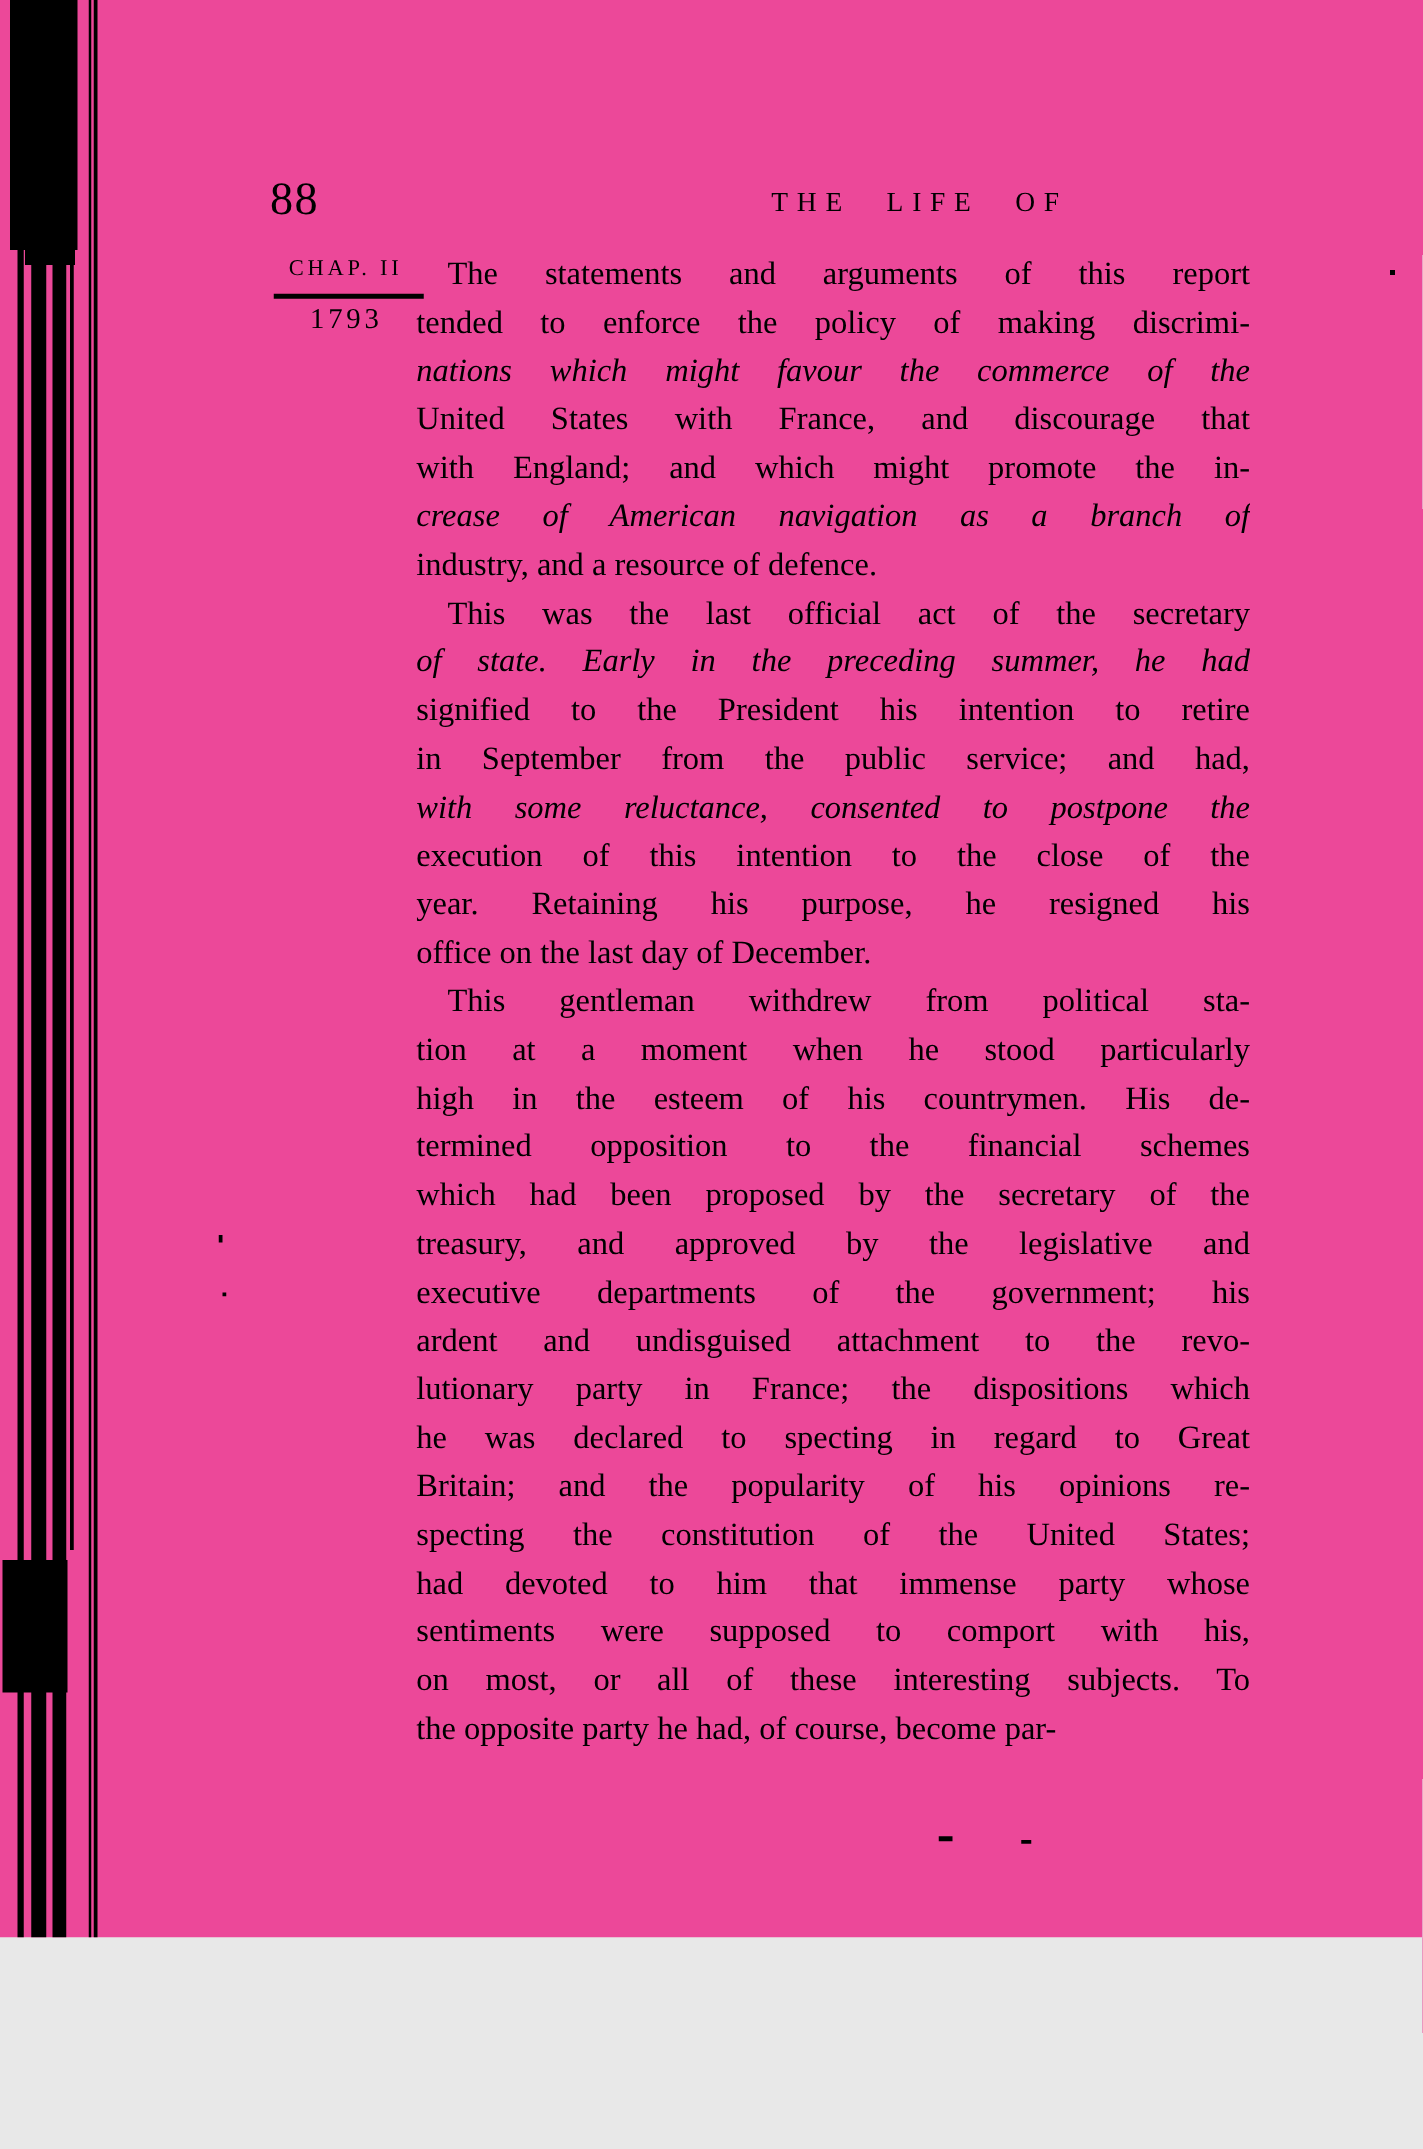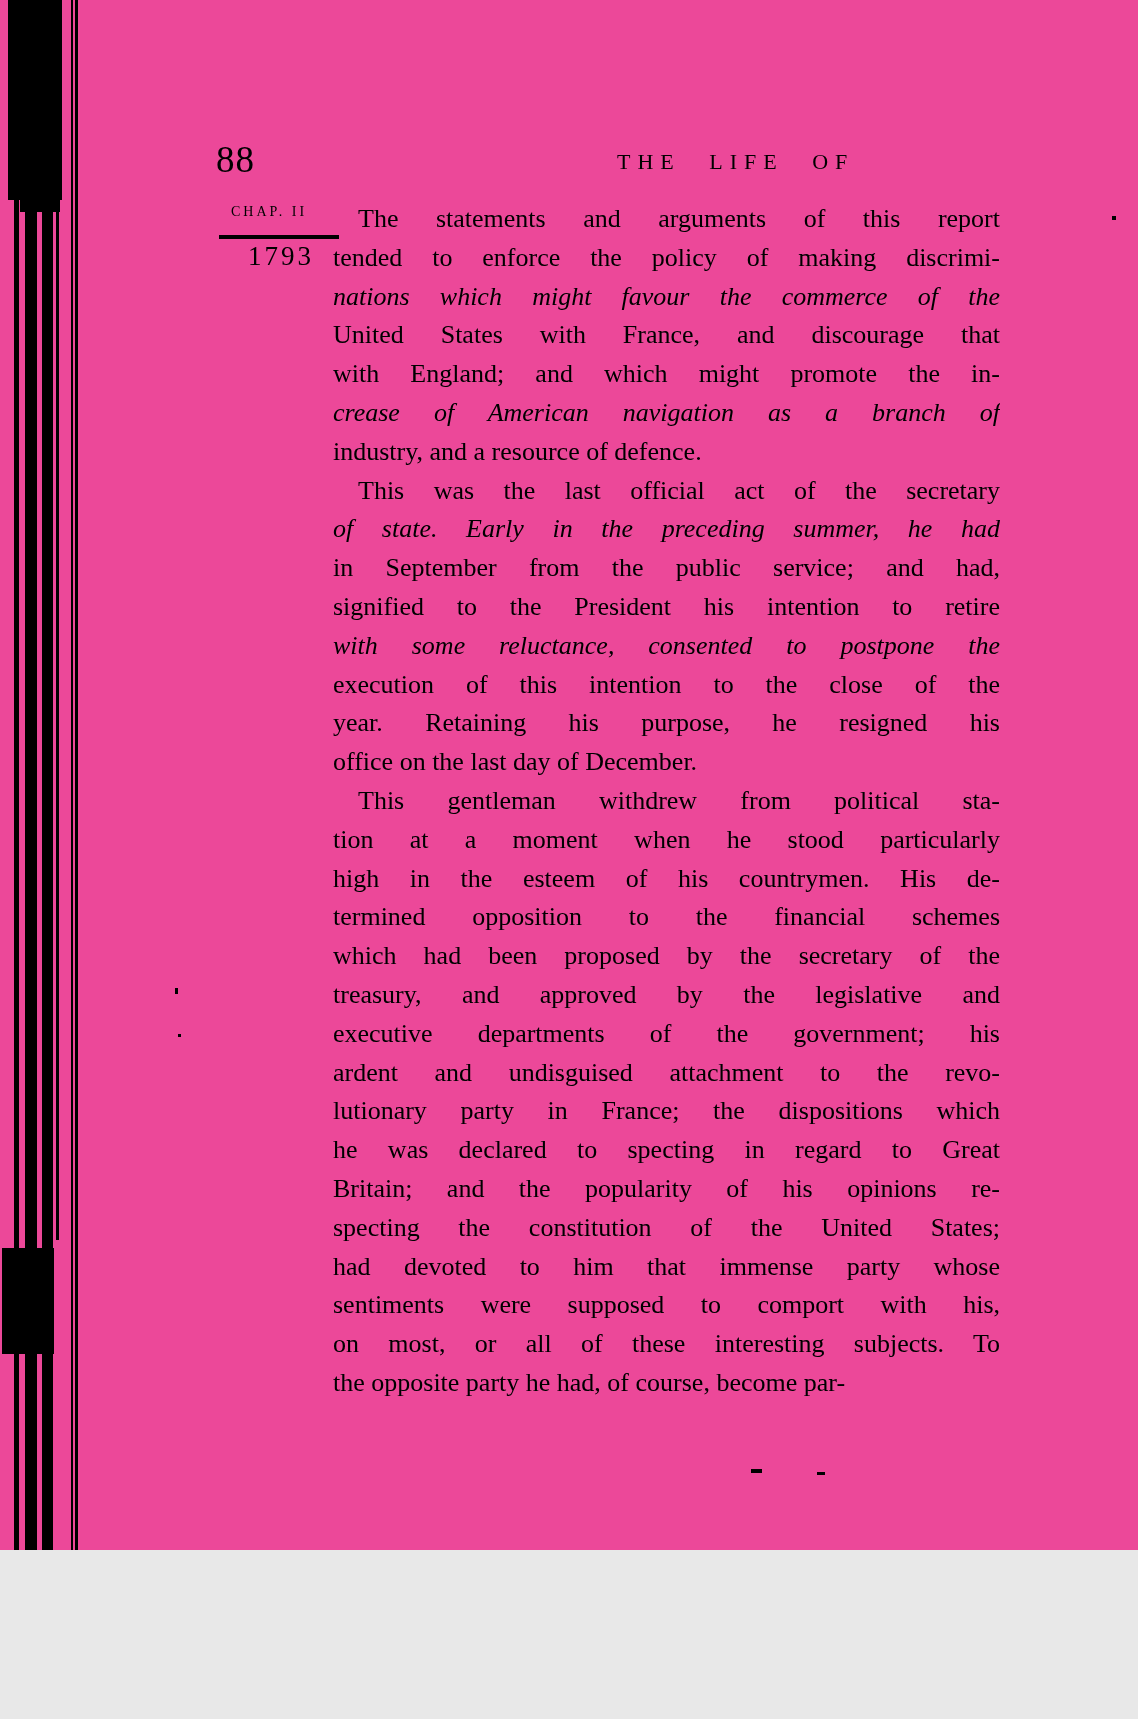--- a/index.html
+++ b/index.html
@@ -17,29 +17,29 @@
     font-size:37px;line-height:1;letter-spacing:1px;
   }
   .running-title{
     position:absolute;left:617px;top:151px;
     font-size:22px;line-height:1;
     letter-spacing:7px;word-spacing:16px;
   }
   
   .sidenote-chapter{
     position:absolute;left:231px;top:205px;
-    font-size:14px;line-height:1;letter-spacing:3px;
+    font-size:18px;line-height:1;letter-spacing:3px;
   }
   .sidenote-rule{
     position:absolute;left:219px;top:235px;
     width:120px;height:4px;background:#000;
   }
   .sidenote-year{
     position:absolute;left:248px;top:243px;
-    font-size:27px;line-height:1;letter-spacing:3px;
+    font-size:23px;line-height:1;letter-spacing:3px;
   }
   
   .body-text{
     position:absolute;left:333px;top:200px;width:667px;
     font-size:26px;
   }
   .para{margin:0;padding:0;}
   .line{
     height:38.8px;line-height:38.8px;
     text-align:justify;text-align-last:justify;
@@ -104,22 +104,22 @@
         <div class="line">tended to enforce the policy of making discrimi-</div>
         <div class="line ital">nations which might favour the commerce of the</div>
         <div class="line">United States with France, and discourage that</div>
         <div class="line">with England; and which might promote the in-</div>
         <div class="line ital">crease of American navigation as a branch of</div>
         <div class="line last">industry, and a resource of defence.</div>
       </div>
       <div class="para">
         <div class="line first">This was the last official act of the secretary</div>
         <div class="line ital">of state.  Early in the preceding summer, he had</div>
+        <div class="line">signified to the President his intention to retire</div>
         <div class="line">in September from the public service; and had,</div>
-        <div class="line">signified to the President his intention to retire</div>
         <div class="line ital">with some reluctance, consented to postpone the</div>
         <div class="line">execution of this intention to the close of the</div>
         <div class="line">year.  Retaining his purpose, he resigned his</div>
         <div class="line last">office on the last day of December.</div>
       </div>
       <div class="para">
         <div class="line first">This gentleman withdrew from political sta-</div>
         <div class="line">tion at a moment when he stood particularly</div>
         <div class="line">high in the esteem of his countrymen.  His de-</div>
         <div class="line">termined opposition to the financial schemes</div>

